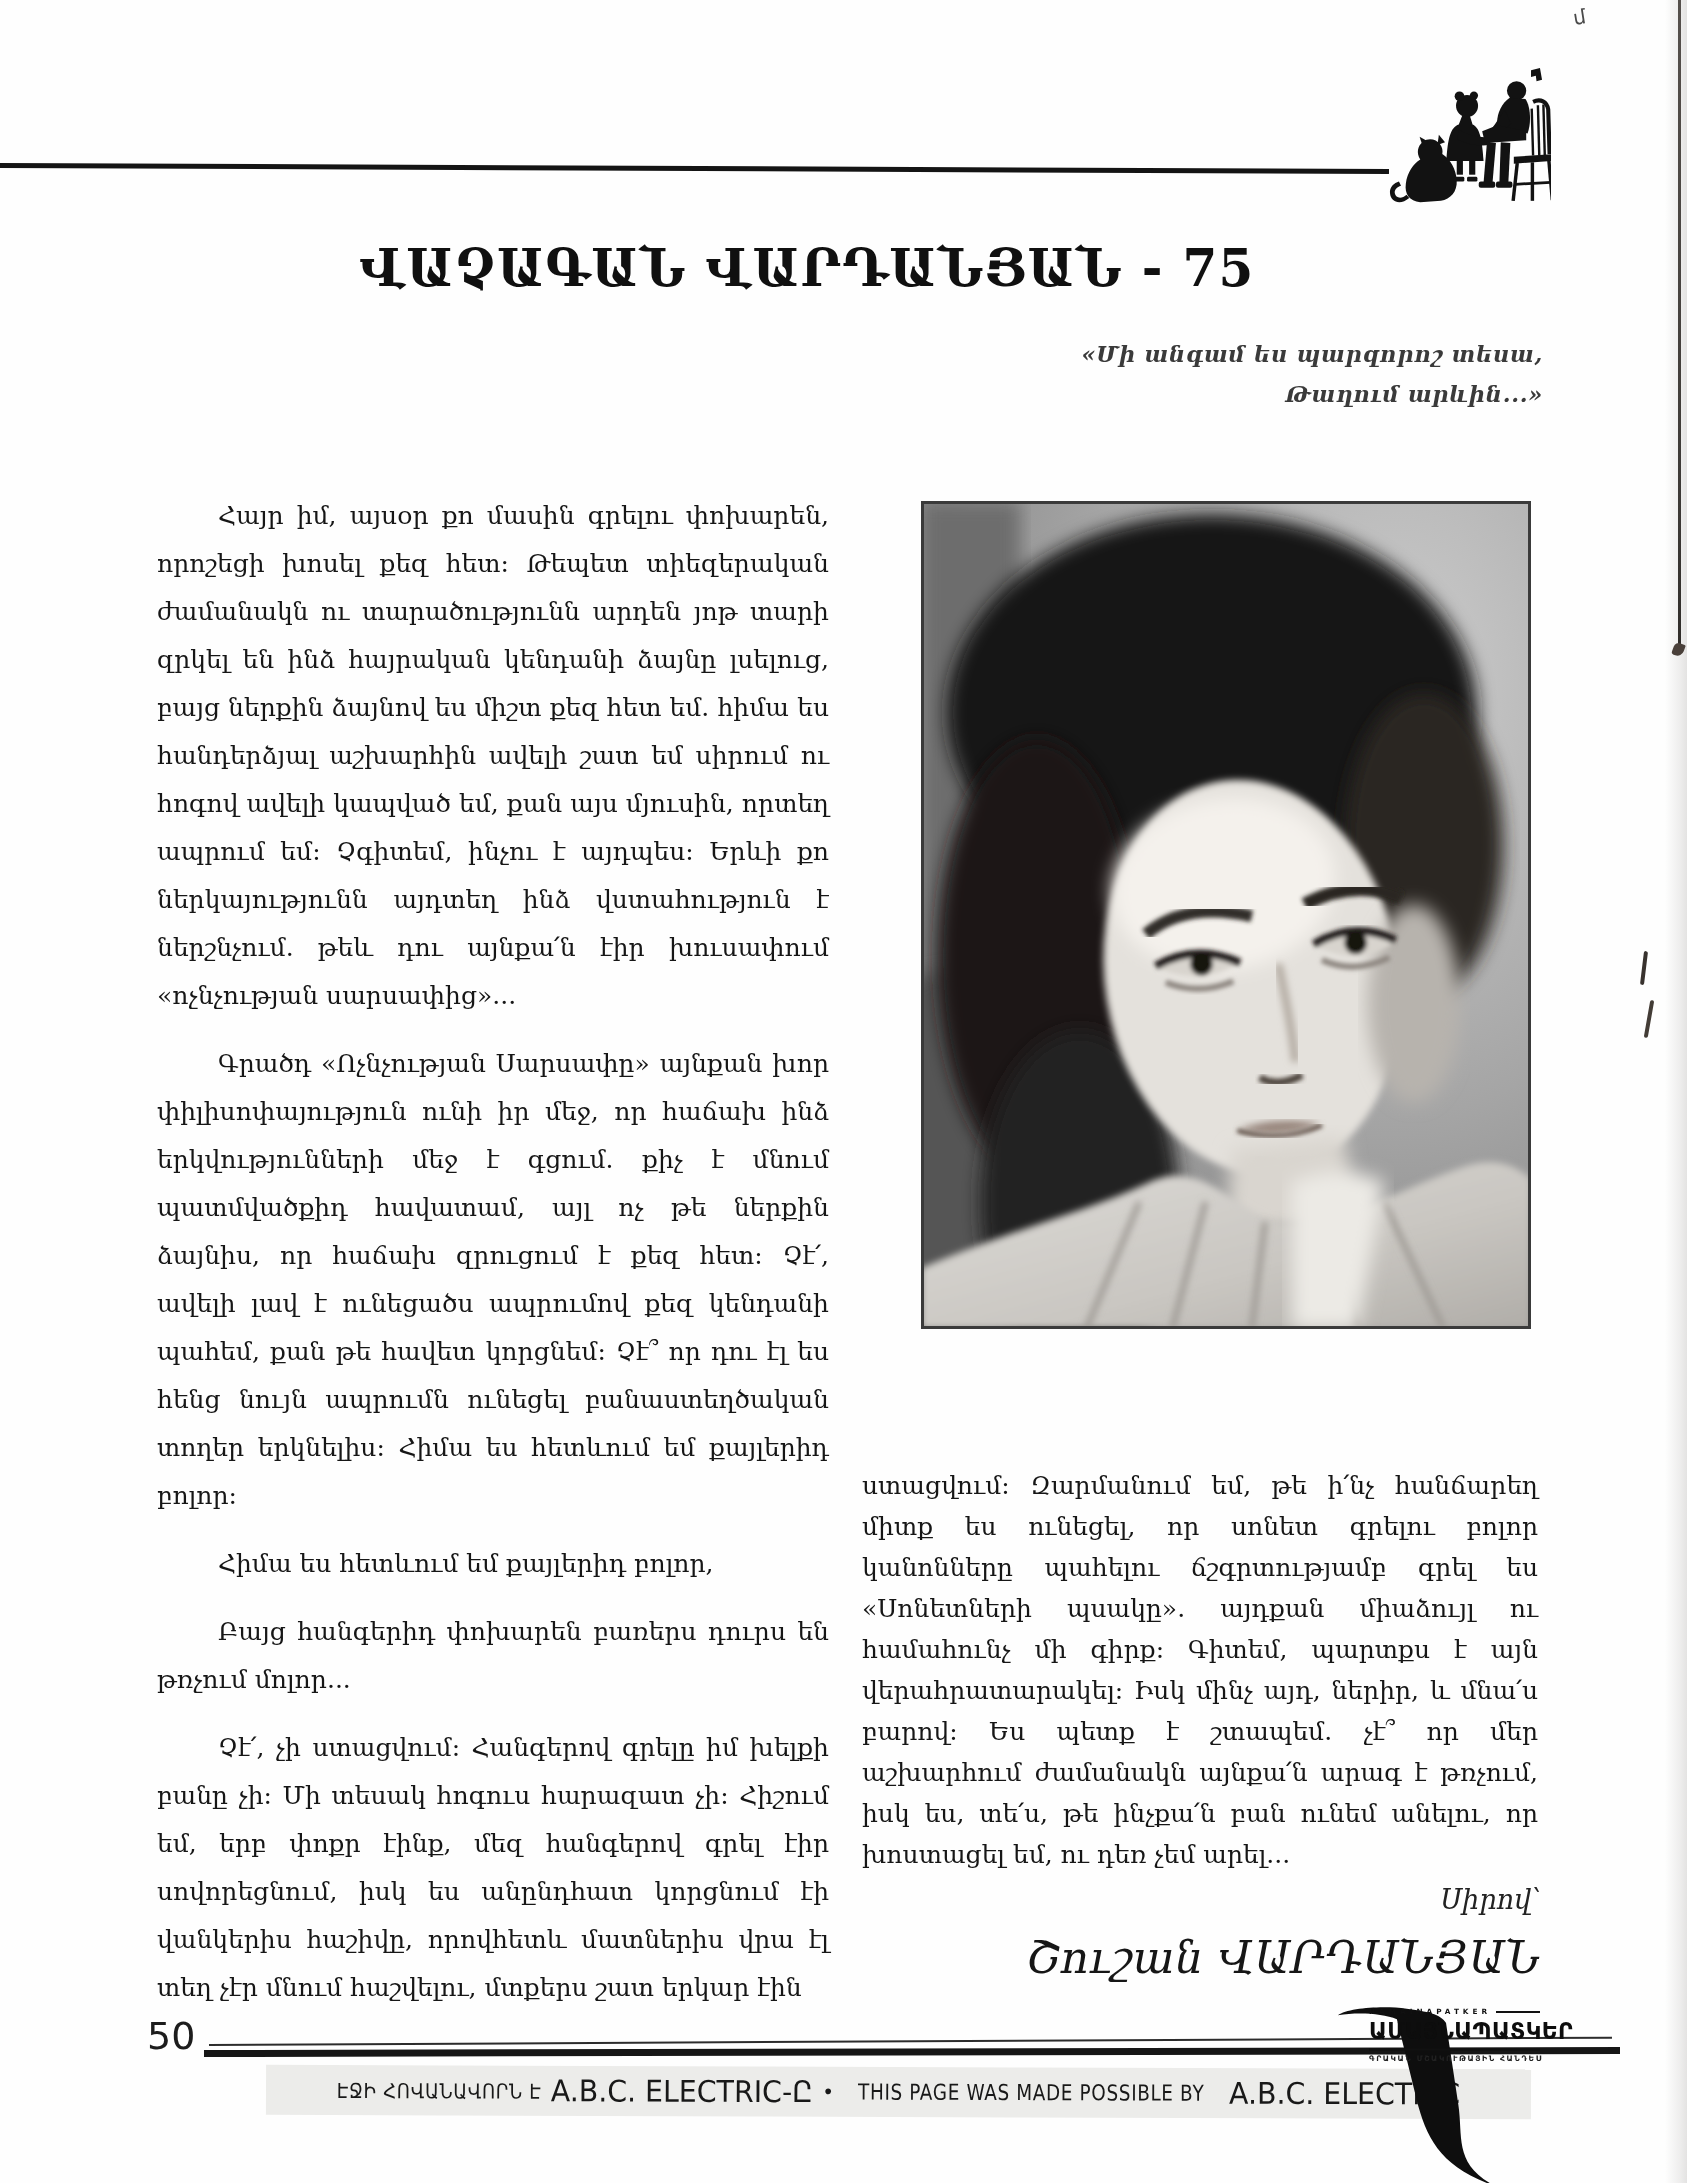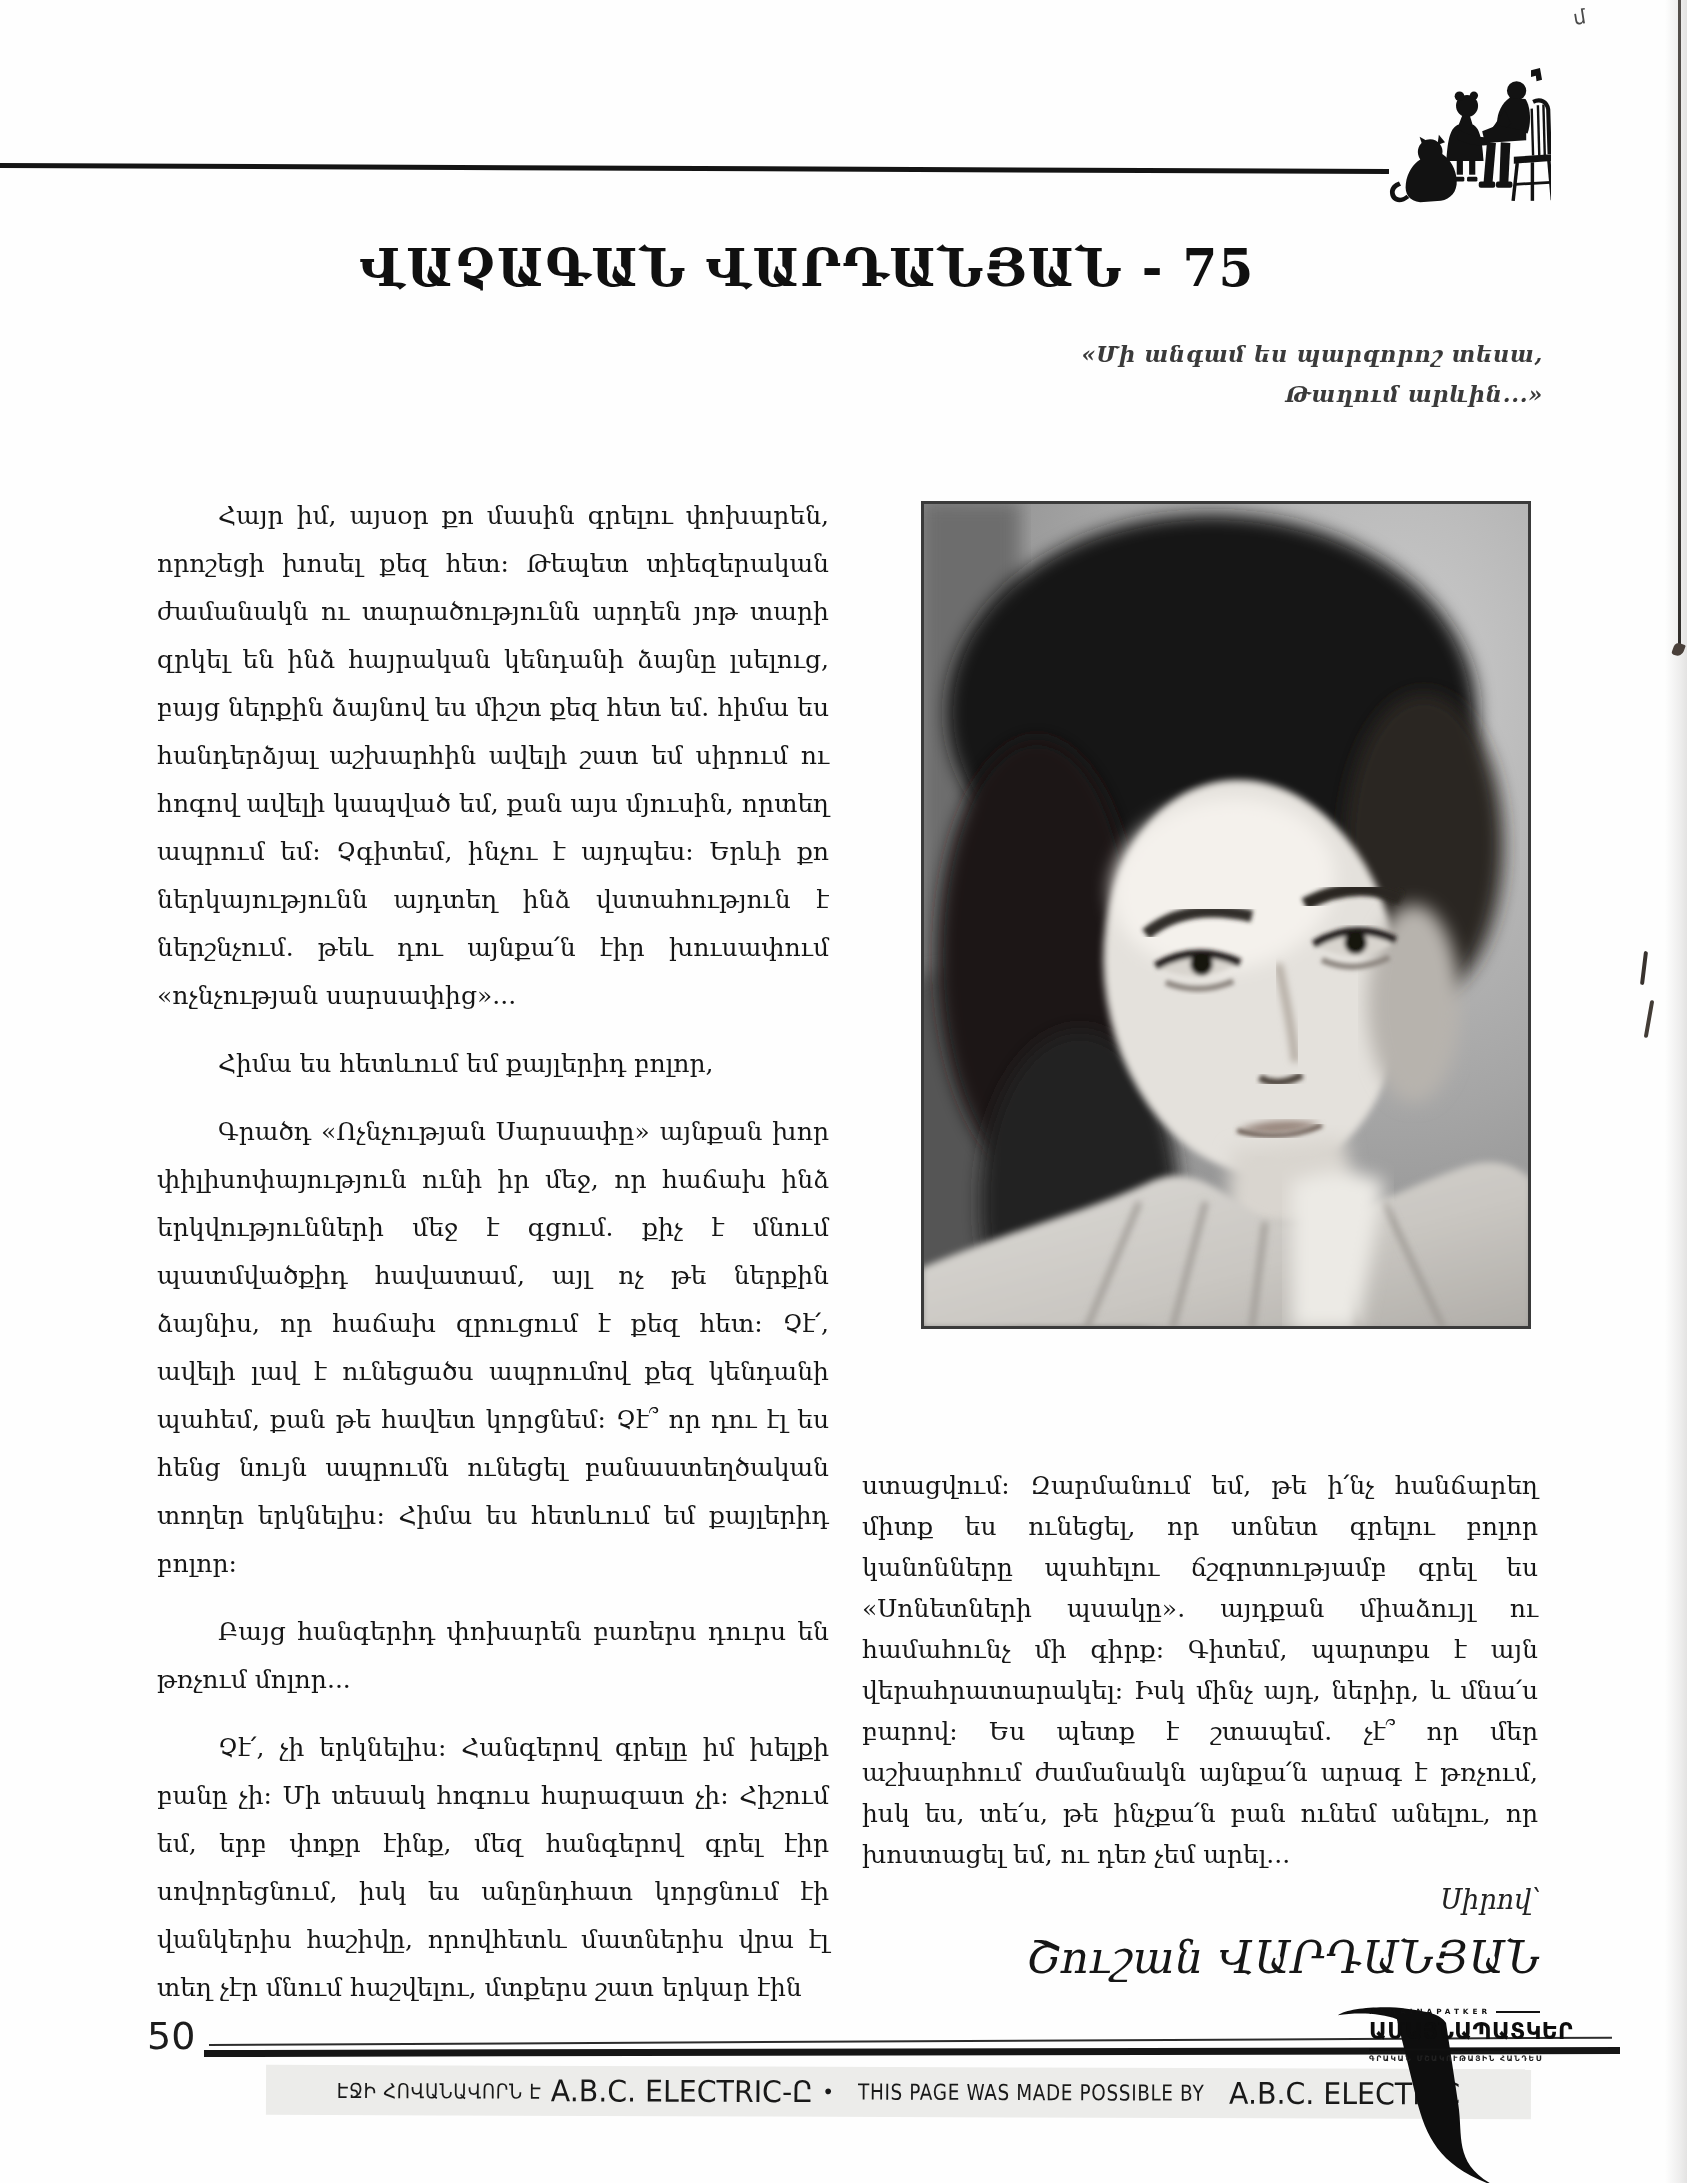--- a/index.html
+++ b/index.html
@@ -175,24 +175,24 @@
 
   <div class="article-title">ՎԱՉԱԳԱՆ ՎԱՐԴԱՆՅԱՆ - 75</div>
 
   <div class="epigraph">
     <div>«Մի անգամ ես պարզորոշ տեսա,</div>
     <div>Թաղում արևին...»</div>
   </div>
 
   <div class="col-left">
     <p>Հայր իմ, այսօր քո մասին գրելու փոխարեն, որոշեցի խոսել քեզ հետ: Թեպետ տիեզերական ժամանակն ու տարածությունն արդեն յոթ տարի զրկել են ինձ հայրական կենդանի ձայնը լսելուց, բայց ներքին ձայնով ես միշտ քեզ հետ եմ. հիմա ես հանդերձյալ աշխարհին ավելի շատ եմ սիրում ու հոգով ավելի կապված եմ, քան այս մյուսին, որտեղ ապրում եմ: Չգիտեմ, ինչու է այդպես: Երևի քո ներկայությունն այդտեղ ինձ վստահություն է ներշնչում. թեև դու այնքա՛ն էիր խուսափում «ոչնչության սարսափից»...</p>
+    <p>Գրածդ «Ոչնչության Սարսափը» այնքան խոր փիլիսոփայություն ունի իր մեջ, որ հաճախ ինձ երկվությունների մեջ է գցում. քիչ է մնում պատմվածքիդ հավատամ, այլ ոչ թե ներքին ձայնիս, որ հաճախ զրուցում է քեզ հետ: Չէ՛, ավելի լավ է ունեցածս ապրումով քեզ կենդանի պահեմ, քան թե հավետ կորցնեմ: Չէ՞ որ դու էլ ես հենց նույն ապրումն ունեցել բանաստեղծական տողեր երկնելիս: Հիմա ես հետևում եմ քայլերիդ բոլոր:</p>
     <p>Հիմա ես հետևում եմ քայլերիդ բոլոր,</p>
-    <p>Գրածդ «Ոչնչության Սարսափը» այնքան խոր փիլիսոփայություն ունի իր մեջ, որ հաճախ ինձ երկվությունների մեջ է գցում. քիչ է մնում պատմվածքիդ հավատամ, այլ ոչ թե ներքին ձայնիս, որ հաճախ զրուցում է քեզ հետ: Չէ՛, ավելի լավ է ունեցածս ապրումով քեզ կենդանի պահեմ, քան թե հավետ կորցնեմ: Չէ՞ որ դու էլ ես հենց նույն ապրումն ունեցել բանաստեղծական տողեր երկնելիս: Հիմա ես հետևում եմ քայլերիդ բոլոր:</p>
     <p>Բայց հանգերիդ փոխարեն բառերս դուրս են թռչում մոլոր...</p>
-    <p>Չէ՛, չի երկնելիս: Հանգերով գրելը իմ խելքի բանը չի: Մի տեսակ հոգուս հարազատ չի: Հիշում եմ, երբ փոքր էինք, մեզ հանգերով գրել էիր սովորեցնում, իսկ ես անընդհատ կորցնում էի վանկերիս հաշիվը, որովհետև մատներիս վրա էլ տեղ չէր մնում հաշվելու, մտքերս շատ երկար էին</p>
+    <p>Չէ՛, չի ստացվում: Հանգերով գրելը իմ խելքի բանը չի: Մի տեսակ հոգուս հարազատ չի: Հիշում եմ, երբ փոքր էինք, մեզ հանգերով գրել էիր սովորեցնում, իսկ ես անընդհատ կորցնում էի վանկերիս հաշիվը, որովհետև մատներիս վրա էլ տեղ չէր մնում հաշվելու, մտքերս շատ երկար էին</p>
   </div>
 
   <div class="photo">
     <svg viewBox="0 0 922 1252" xmlns="http://www.w3.org/2000/svg" preserveAspectRatio="none">
       <defs>
         <radialGradient id="bgGrad" cx="78%" cy="22%" r="95%">
           <stop offset="0%" stop-color="#cdcdcd"></stop>
           <stop offset="55%" stop-color="#a5a5a5"></stop>
           <stop offset="100%" stop-color="#7e7e7e"></stop>
         </radialGradient>

